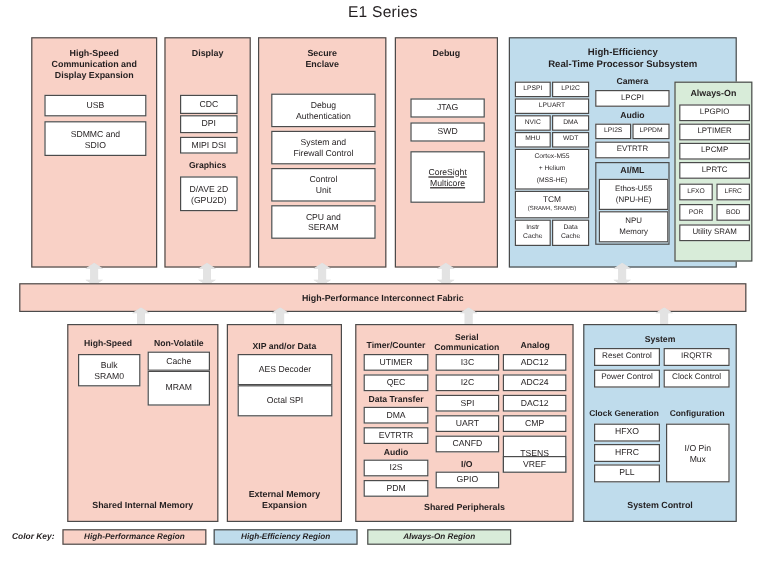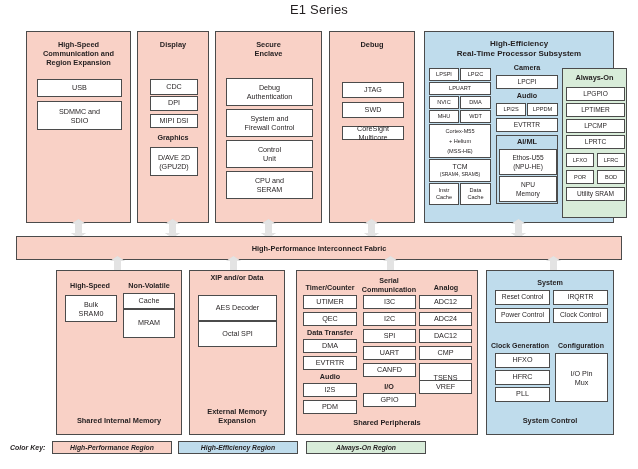--- a/index.html
+++ b/index.html
@@ -91,21 +91,21 @@
 </head>
 <body>
 
 <div class="diagram">
 
   <div class="title">E1 Series</div>
 
   <div class="region pink" style="left:26px;top:31px;width:105px;height:192px;">
     <div class="reg-title" style="top:9px;">High-Speed</div>
     <div class="reg-title" style="top:18px;">Communication and</div>
-    <div class="reg-title" style="top:27px;">Region Expansion</div>
+    <div class="reg-title" style="top:27px;">Display Expansion</div>
     <div class="box two" style="left:10px;top:69px;width:85px;height:29px;white-space:pre-line;">
       <span>SDMMC and
 SDIO</span>
     </div>
     <div class="box" style="left:10px;top:47px;width:85px;height:18px;">
       <span>USB</span>
     </div>
   </div>
 
   <div class="region pink" style="left:137px;top:31px;width:72px;height:192px;">
@@ -148,21 +148,21 @@
   </div>
 
   <div class="region pink" style="left:329px;top:31px;width:86px;height:192px;">
     <div class="reg-title" style="top:9px;">Debug</div>
     <div class="box" style="left:12px;top:50px;width:62px;height:16px;">
       <span>JTAG</span>
     </div>
     <div class="box" style="left:12px;top:70px;width:62px;height:16px;">
       <span>SWD</span>
     </div>
-    <div class="box two" style="left:12px;top:94px;width:62px;height:14px;white-space:pre-line;">
+    <div class="box two" style="left:12px;top:94px;width:62px;height:43px;white-space:pre-line;text-decoration:underline;">
       <span>CoreSight
 Multicore</span>
     </div>
   </div>
 
   <div class="region blue" style="left:424px;top:31px;width:190px;height:192px;padding-left:12px;">
     <div class="reg-title big" style="top:7px;">High-Efficiency</div>
     <div class="reg-title big" style="top:17px;">Real-Time Processor Subsystem</div>
 
     <div style="position:absolute;left:4px;top:36px;width:62px;height:150px;">
@@ -287,21 +287,21 @@
     <div class="box" style="left:66px;top:22px;width:52px;height:16px;">
       <span>Cache</span>
     </div>
     <div class="box" style="left:66px;top:38px;width:52px;height:29px;">
       <span>MRAM</span>
     </div>
     <div class="reg-title" style="bottom:8px;">Shared Internal Memory</div>
   </div>
 
   <div class="region pink" style="left:189px;top:270px;width:96px;height:165px;">
-    <div class="sublabel" style="left:0;right:0;top:3px;">XIP and/or Data</div>
+    <div class="sublabel" style="left:0;right:0;top:14px;">XIP and/or Data</div>
     <div class="box" style="left:8px;top:24px;width:79px;height:26px;">
       <span>AES Decoder</span>
     </div>
     <div class="box" style="left:8px;top:50px;width:79px;height:26px;">
       <span>Octal SPI</span>
     </div>
     <div class="reg-title" style="bottom:17px;">External Memory</div>
     <div class="reg-title" style="bottom:8px;">Expansion</div>
   </div>
 

